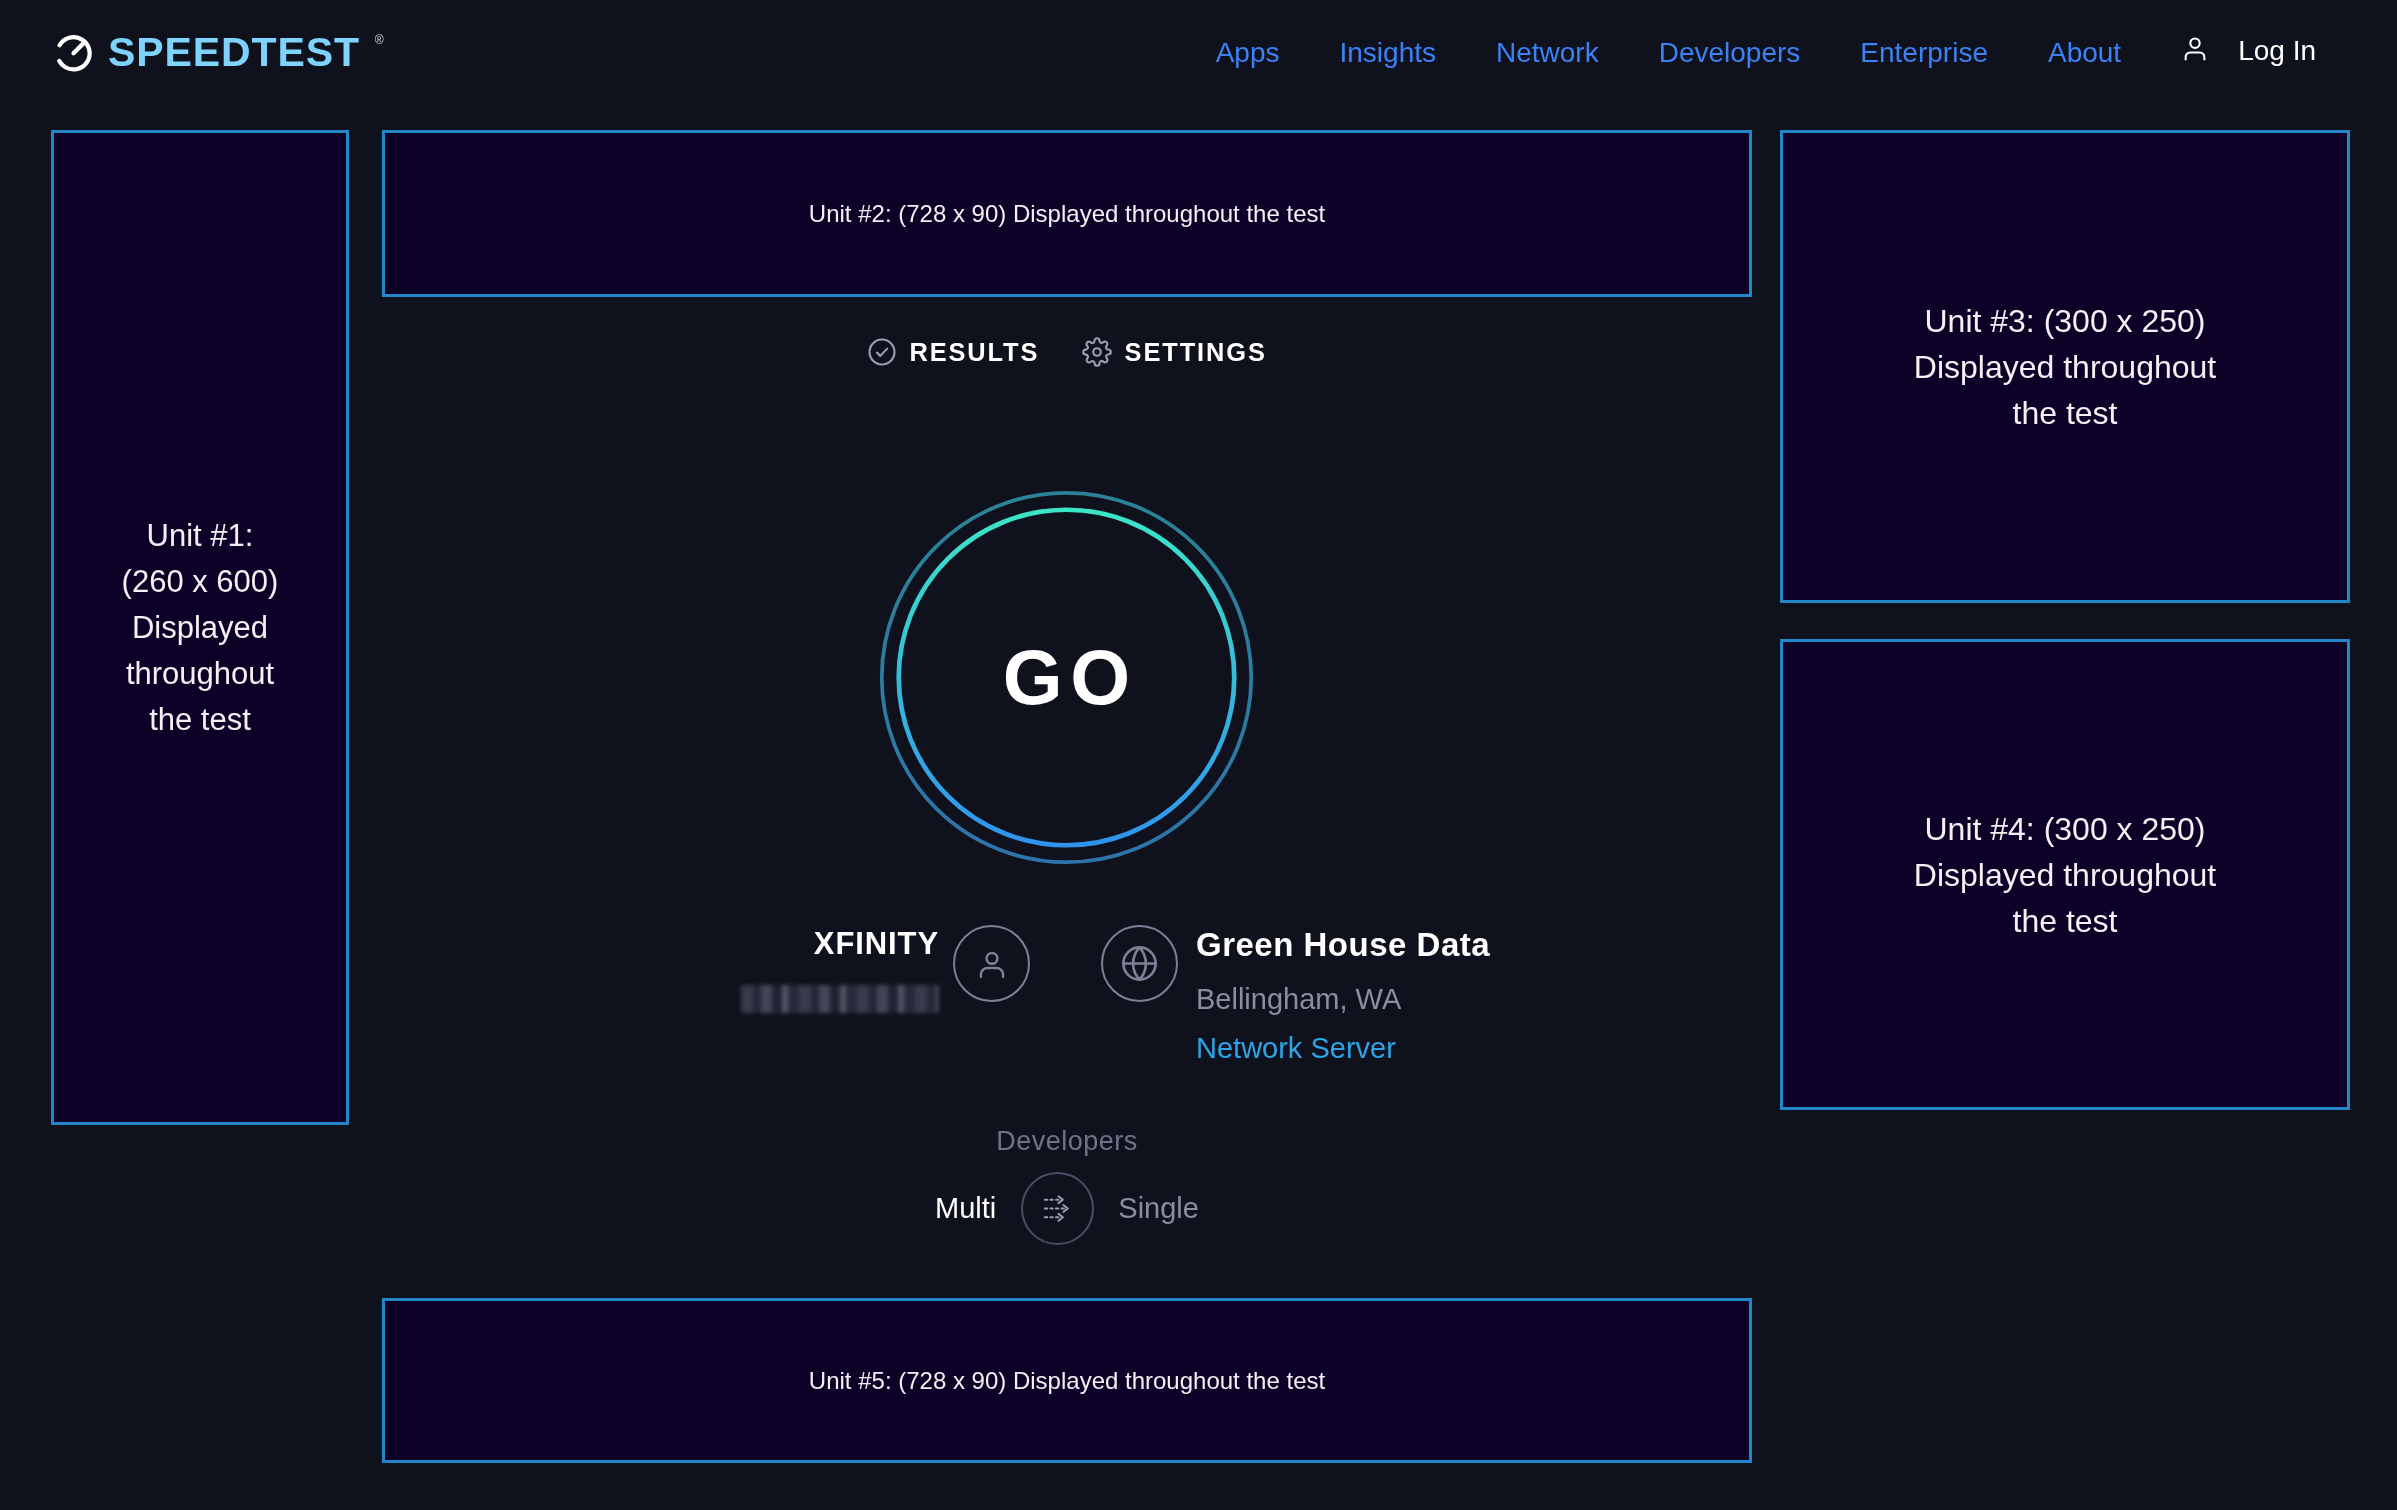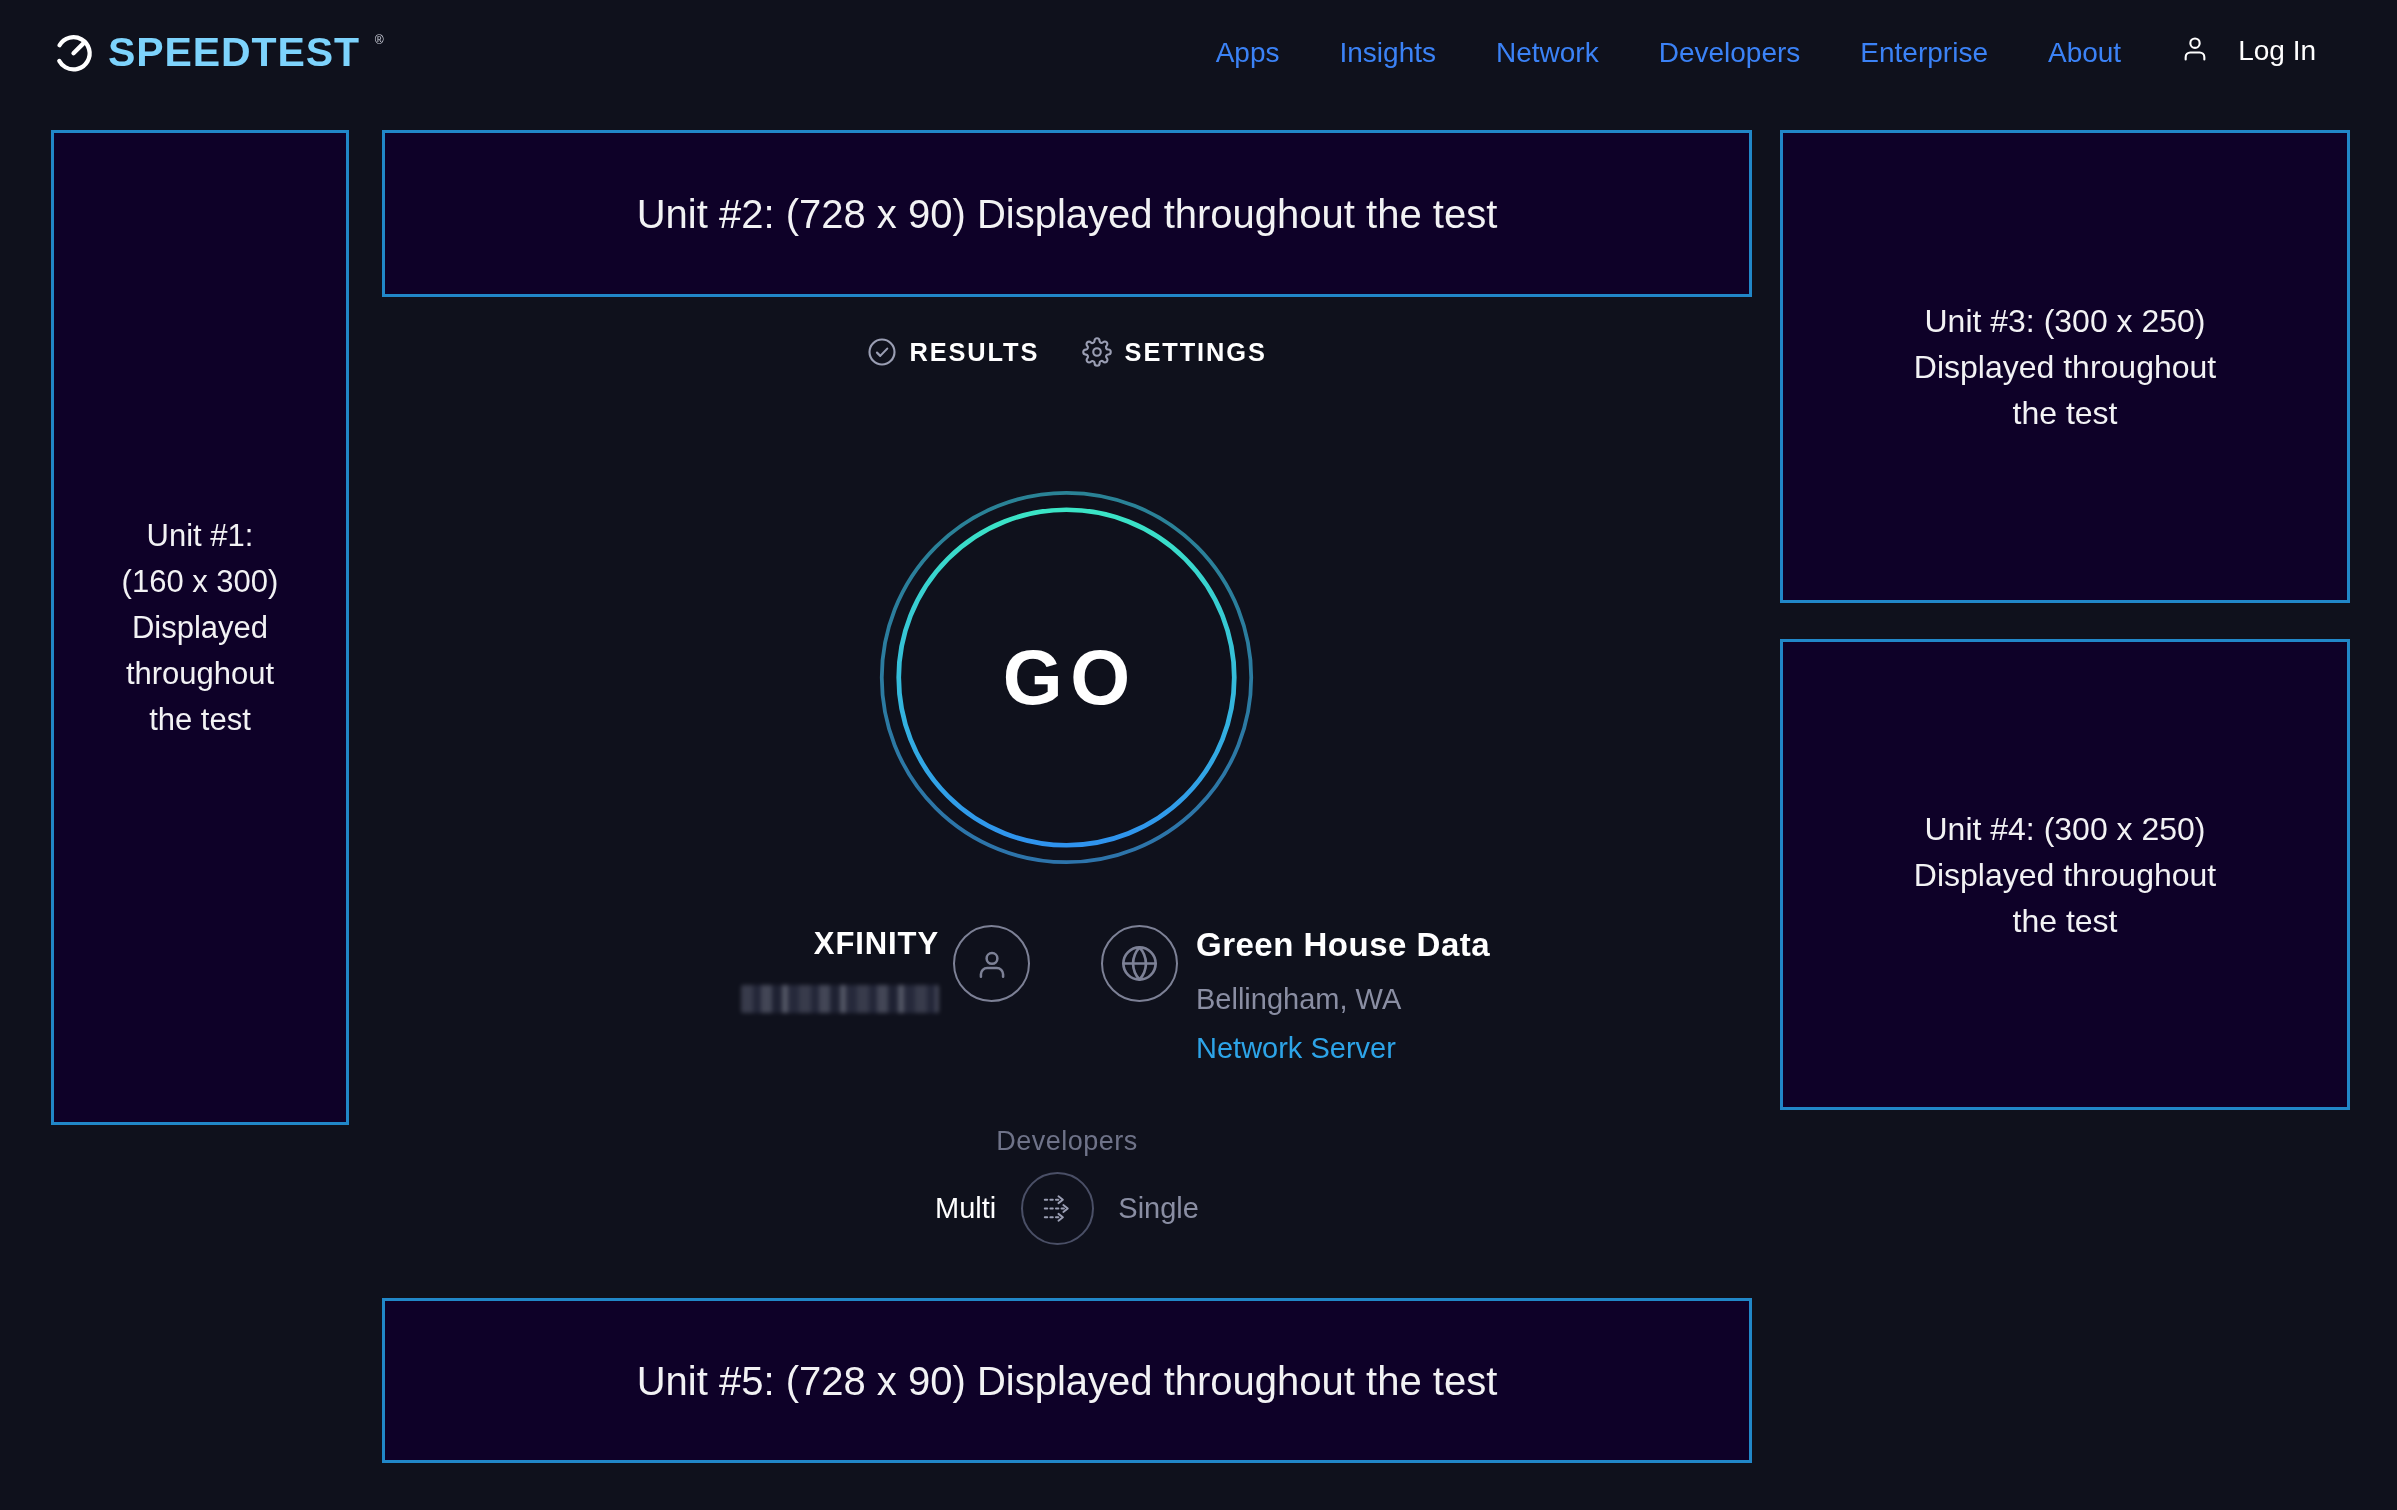--- a/index.html
+++ b/index.html
@@ -21,21 +21,21 @@
 
   
   .ad{position:absolute;background:#0e0128;border:3.8px solid #2187c8;display:flex;flex-direction:column;align-items:center;justify-content:center;text-align:center;color:#f2f2f4;cursor:pointer;}
   .ad-line{font-size:31px;line-height:46px;}
   #ad1{left:51px;top:130px;width:298px;height:995px;}
   #ad2{left:382px;top:130px;width:1370px;height:167px;}
   #ad3{left:1780px;top:130px;width:570px;height:473px;}
   #ad3 .ad-line,#ad4 .ad-line{font-size:32px;}
   #ad4{left:1780px;top:639px;width:570px;height:471px;}
   #ad5{left:382px;top:1298px;width:1370px;height:165px;}
-  #ad2 .ad-line,#ad5 .ad-line{font-size:40px;}
+  #ad2 .ad-line,#ad5 .ad-line{font-size:24px;}
 
   
   .tabs{position:absolute;left:382px;top:337px;width:1370px;display:flex;justify-content:center;align-items:center;gap:43px;}
   .tab{display:flex;align-items:center;gap:12.2px;cursor:pointer;}
   .tab-label{font-size:25.4px;font-weight:700;letter-spacing:1.9px;color:#fff;}
   .tab svg{display:block;}
 
   
   .go-wrap{position:absolute;left:878px;top:489px;width:377px;height:377px;cursor:pointer;}
   .go-wrap svg{position:absolute;left:0;top:0;}
@@ -90,21 +90,21 @@
               <circle cx="12" cy="7" r="4"></circle>
           </svg>
         </span>
         <span>Log In</span>
       </span>
     </div>
   </div>
 
   <div class="ad" id="ad1">
     <div class="ad-line">Unit #1:</div>
-    <div class="ad-line">(160 x 300)</div>
+    <div class="ad-line">(260 x 600)</div>
     <div class="ad-line">Displayed</div>
     <div class="ad-line">throughout</div>
     <div class="ad-line">the test</div>
   </div>
 
   <div class="ad" id="ad2">
     <div class="ad-line">Unit #2: (728 x 90) Displayed throughout the test</div>
   </div>
 
   <div class="ad" id="ad3">

